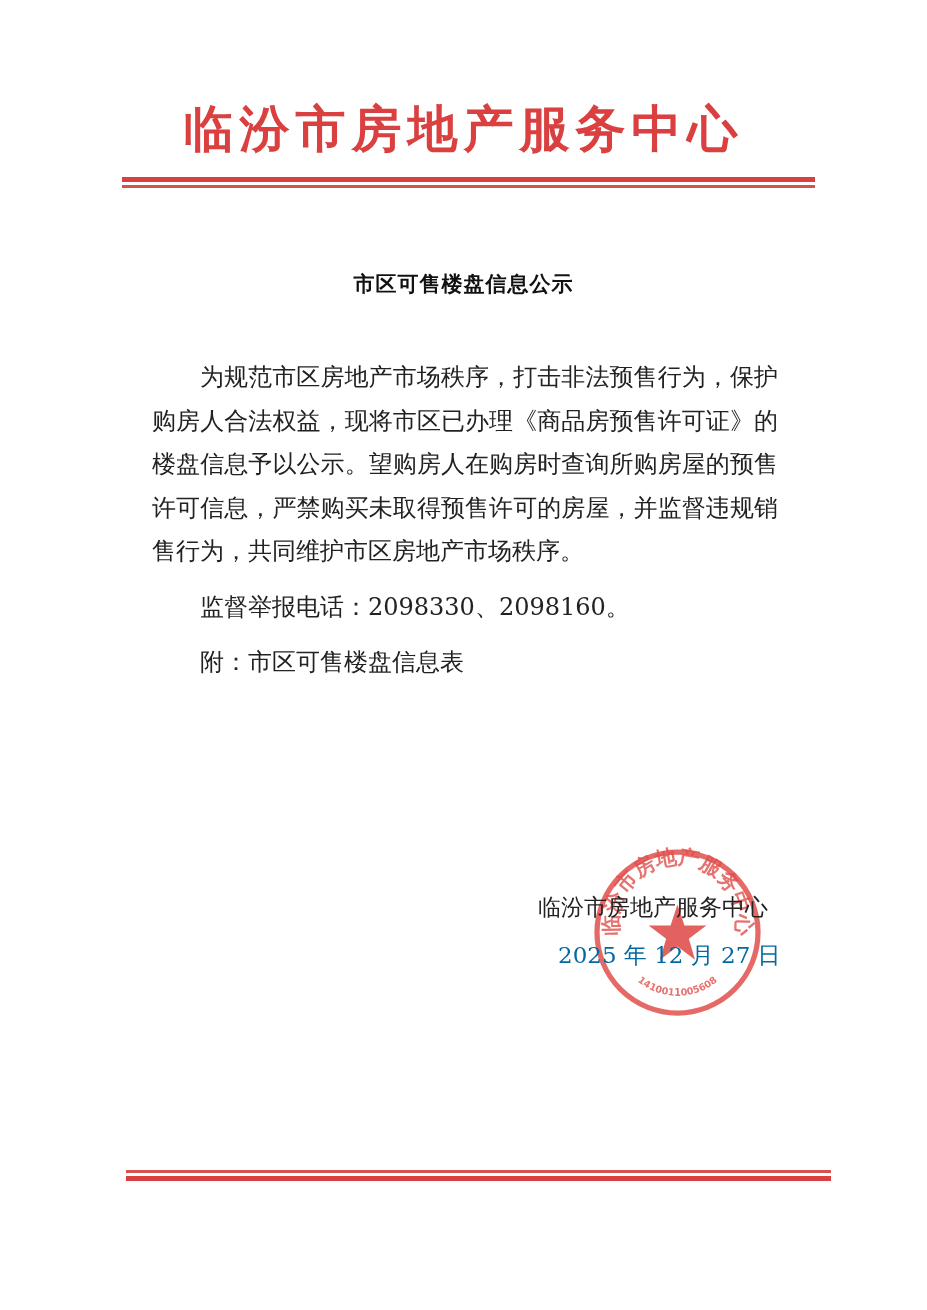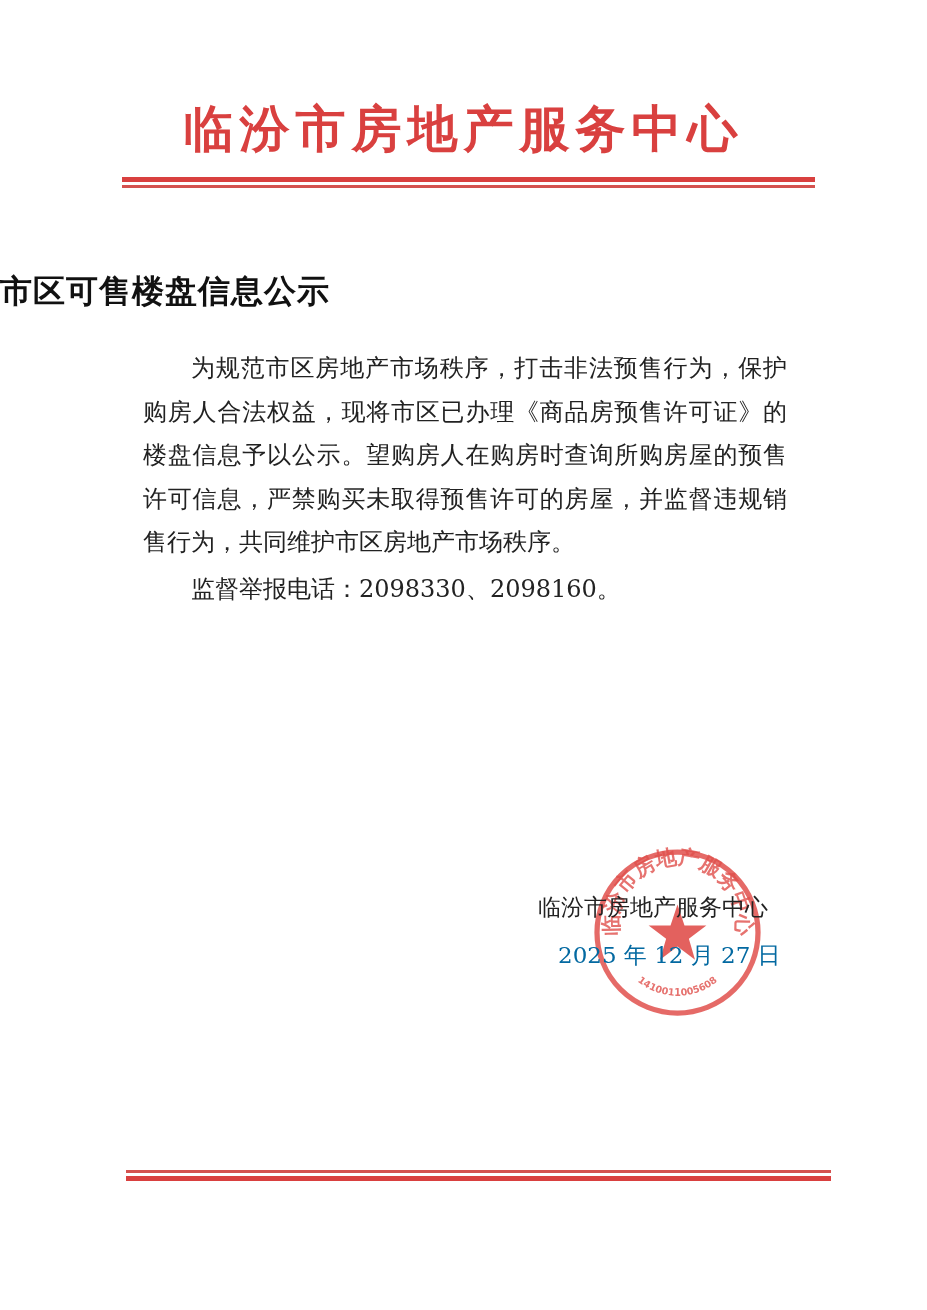--- a/index.html
+++ b/index.html
@@ -3,43 +3,44 @@
 <meta charset="utf-8">
 <style>
   html, body { margin: 0; padding: 0; }
   body { width: 927px; height: 1310px; background: #ffffff; position: relative; overflow: hidden; font-family: "DejaVu Serif", "Liberation Serif", serif; color: #1a1a1a; }
   .header-title { position: absolute; left: 0; right: 0; top: 96px; text-align: center; font-family: "DejaVu Sans", sans-serif; font-weight: bold; font-size: 50px; color: #d9403f; letter-spacing: 6px; }
   .rule-top { position: absolute; left: 122px; width: 693px; top: 177px; }
   .rule-bottom { position: absolute; left: 126px; width: 705px; top: 1170px; }
   .rule .thin { height: 3px; background: #d4524f; }
   .rule .gap { height: 3px; }
   .rule .thick { height: 5px; background: #d9403f; }
-  .doc-title { position: absolute; left: 0; right: 0; top: 270px; text-align: left; font-family: "DejaVu Sans", sans-serif; font-weight: bold; font-size: 32px; color: #111; letter-spacing: 1px; }
+  .doc-title { position: absolute; left: 0; right: 0; top: 270px; text-align: center; font-family: "DejaVu Sans", sans-serif; font-weight: bold; font-size: 21px; color: #111; letter-spacing: 1px; }
   .body-text { position: absolute; left: 140px; width: 650px; top: 344px; font-size: 24px; line-height: 43.5px; color: #222; }
-  .para { margin: 3px; text-indent: 48px; text-align: justify; }
+  .para { margin: 12px; text-indent: 48px; text-align: justify; }
   .sign-org { position: absolute; left: 538px; top: 892px; font-size: 23px; color: #222; }
   .sign-date { position: absolute; left: 558px; top: 940px; font-size: 23px; color: #0369a1; white-space: pre; }
   .seal { position: absolute; left: 590px; top: 845px; width: 175px; height: 175px; }
 </style>
 </head>
 <body>
 
 <div class="header-title">临汾市房地产服务中心</div>
 
 <div class="rule rule-top">
   <div class="thick"></div>
     <div class="gap"></div>
     <div class="thin"></div>
 </div>
 
 <div class="doc-title">市区可售楼盘信息公示</div>
 
 <div class="body-text">
   <p class="para">为规范市区房地产市场秩序，打击非法预售行为，保护购房人合法权益，现将市区已办理《商品房预售许可证》的楼盘信息予以公示。望购房人在购房时查询所购房屋的预售许可信息，严禁购买未取得预售许可的房屋，并监督违规销售行为，共同维护市区房地产市场秩序。</p>
   <p class="para">监督举报电话：2098330、2098160。</p>
+  <p class="para">附：市区可售楼盘信息表</p>
 </div>
 
 <svg class="seal" viewBox="0 0 200 200">
   <defs>
     <path id="arcTop" d="M 35 110 A 68 68 0 1 1 165 110"></path>
     <path id="arcBottom" d="M 48 150 A 72 72 0 0 0 152 150"></path>
   </defs>
   <circle cx="100" cy="100" r="92" fill="none" stroke="#e0504c" stroke-width="6" opacity="0.85"></circle>
   <polygon points="100,68 108,92 133,92 113,107 120,131 100,116 80,131 87,107 67,92 92,92" fill="#e0504c" opacity="0.9"></polygon>
   <text font-family="DejaVu Sans, sans-serif" font-size="24" font-weight="bold" fill="#e0504c" opacity="0.8">

